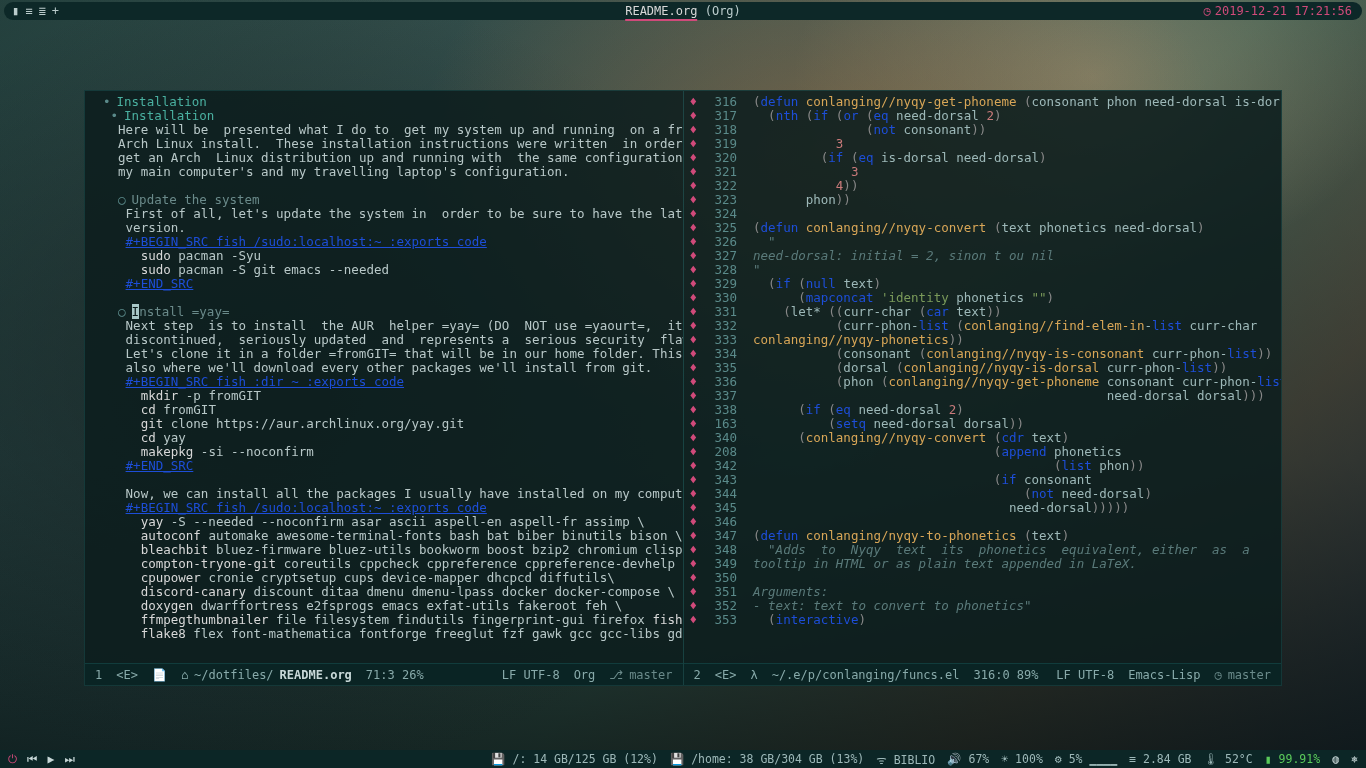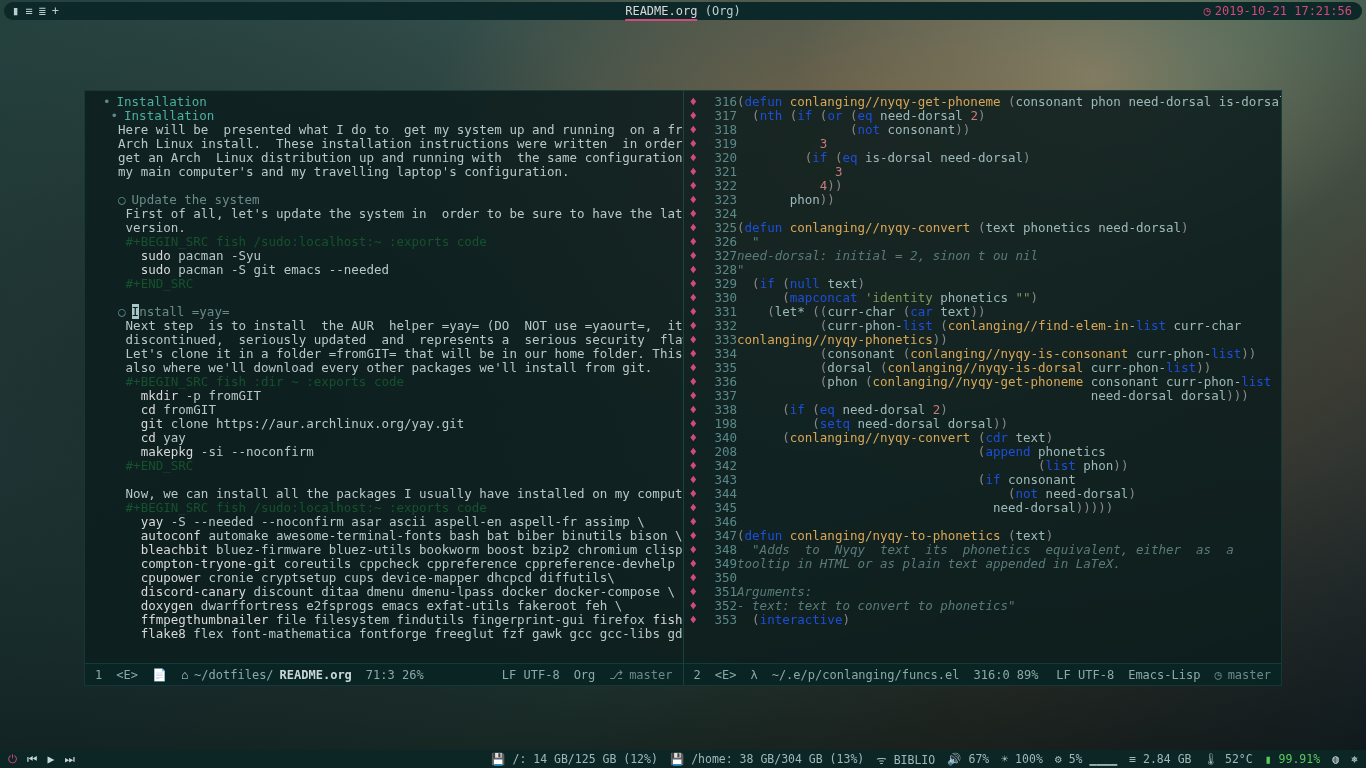--- a/index.html
+++ b/index.html
@@ -45,34 +45,34 @@
 .panes { display: flex; flex: 1; min-height: 0; }
 .pane { flex: 1; display: flex; flex-direction: column; min-width: 0; overflow: hidden; }
 .pane + .pane { border-left: 1px solid rgba(60,200,200,0.2); }
 .code {
   flex: 1; padding: 4px 6px 4px 4px;
   white-space: pre; color: #9db8b8;
   line-height: 14px; font-size: 12.5px;
   overflow: hidden;
 }
 .code.right { font-size: 12.5px; }
-.ln { color: #5a8a8a; display: inline-block; width: 34px; text-align: right; margin-right: 0; }
+.ln { color: #5a8a8a; display: inline-block; width: 34px; text-align: right; margin-right: 16px; }
 .diamond { color: #d04a7a; margin: 0 6px 0 2px; }
 .kw { color: #1d4ed8; }
 .fn { color: #d8a657; }
 .str { color: #7a9a5a; text-align: center; }
 .cm { color: #5a7a7a; font-style: italic; }
 .num { color: #c97a7a; }
 .paren { color: #888; }
 .hd1 { color: #4ab0a0; }
 .hd2 { color: #4ab0a0; }
 .hd3 { color: #6a8a8a; }
 .bold { color: #d8d8d8; font-weight: normal; }
 .txt { color: #b8c8c8; }
-.src { color: #14532d; }
+.src { color: #1d4ed8; text-decoration: underline; }
 .bullet { color: #5a8a8a; margin-right: 6px; }
 .cursor { background: #a8c8c8; color: #0a1a1a; }
 .leftgutter { display: inline-block; width: 14px; }
 
 .modeline {
   height: 22px; background: #0a2424; border-top: 1px solid rgba(60,200,200,0.15);
   display: flex; align-items: center; font-size: 12px; color: #8aa; gap: 14px;
   padding: 0 10px;
 }
 .modeline .seg { display: flex; align-items: center; gap: 6px; }
@@ -107,21 +107,21 @@
     <span>≡</span>
     <span>≣</span>
     <span>+</span>
   </div>
   <div class="title">
     <span class="accent">README.org</span>
     <span>(Org)</span>
   </div>
   <div class="clock">
     <span>◷</span>
-    <span>2019-10-21 17:21:56</span>
+    <span>2019-12-21 17:21:56</span>
   </div>
 </div>
 
 <div class="frame">
   <div class="panes">
 
     <div class="pane">
       <div class="code" id="left-code"><span class="leftgutter"></span><span class="bullet">•</span><span class="hd1">Installation</span>
 <span class="leftgutter"></span> <span class="bullet">•</span><span class="hd2">Installation</span>
 <span class="leftgutter"></span>  <span class="txt">Here will be  presented what I do to  get my system up and running  on a fresh</span>
@@ -210,21 +210,21 @@
 <span class="diamond">♦</span><span class="ln">329</span>  <span class="paren">(</span><span class="kw">if</span> <span class="paren">(</span><span class="kw">null</span> text<span class="paren">)</span>
 <span class="diamond">♦</span><span class="ln">330</span>      <span class="paren">(</span><span class="kw">mapconcat</span> <span class="str">'identity</span> phonetics <span class="str">""</span><span class="paren">)</span>
 <span class="diamond">♦</span><span class="ln">331</span>    <span class="paren">(</span>let* <span class="paren">(</span><span class="paren">(</span>curr-char <span class="paren">(</span><span class="kw">car</span> text<span class="paren">)</span><span class="paren">)</span>
 <span class="diamond">♦</span><span class="ln">332</span>           <span class="paren">(</span>curr-phon-<span class="kw">list</span> <span class="paren">(</span><span class="fn">conlanging//find-elem-in</span>-<span class="kw">list</span> curr-char
 <span class="diamond">♦</span><span class="ln">333</span><span class="fn">conlanging//nyqy-phonetics</span><span class="paren">)</span><span class="paren">)</span>
 <span class="diamond">♦</span><span class="ln">334</span>           <span class="paren">(</span>consonant <span class="paren">(</span><span class="fn">conlanging//nyqy-is-consonant</span> curr-phon-<span class="kw">list</span><span class="paren">)</span><span class="paren">)</span>
 <span class="diamond">♦</span><span class="ln">335</span>           <span class="paren">(</span>dorsal <span class="paren">(</span><span class="fn">conlanging//nyqy-is-dorsal</span> curr-phon-<span class="kw">list</span><span class="paren">)</span><span class="paren">)</span>
 <span class="diamond">♦</span><span class="ln">336</span>           <span class="paren">(</span>phon <span class="paren">(</span><span class="fn">conlanging//nyqy-get-phoneme</span> consonant curr-phon-<span class="kw">list</span>
 <span class="diamond">♦</span><span class="ln">337</span>                                               need-dorsal dorsal<span class="paren">)</span><span class="paren">)</span><span class="paren">)</span>
 <span class="diamond">♦</span><span class="ln">338</span>      <span class="paren">(</span><span class="kw">if</span> <span class="paren">(</span><span class="kw">eq</span> need-dorsal <span class="num">2</span><span class="paren">)</span>
-<span class="diamond">♦</span><span class="ln">198</span>          <span class="paren">(</span><span class="kw">setq</span> need-dorsal dorsal<span class="paren">)</span><span class="paren">)</span>
+<span class="diamond">♦</span><span class="ln">163</span>          <span class="paren">(</span><span class="kw">setq</span> need-dorsal dorsal<span class="paren">)</span><span class="paren">)</span>
 <span class="diamond">♦</span><span class="ln">340</span>      <span class="paren">(</span><span class="fn">conlanging//nyqy-convert</span> <span class="paren">(</span><span class="kw">cdr</span> text<span class="paren">)</span>
 <span class="diamond">♦</span><span class="ln">208</span>                                <span class="paren">(</span><span class="kw">append</span> phonetics
 <span class="diamond">♦</span><span class="ln">342</span>                                        <span class="paren">(</span><span class="kw">list</span> phon<span class="paren">)</span><span class="paren">)</span>
 <span class="diamond">♦</span><span class="ln">343</span>                                <span class="paren">(</span><span class="kw">if</span> consonant
 <span class="diamond">♦</span><span class="ln">344</span>                                    <span class="paren">(</span><span class="kw">not</span> need-dorsal<span class="paren">)</span>
 <span class="diamond">♦</span><span class="ln">345</span>                                  need-dorsal<span class="paren">)</span><span class="paren">)</span><span class="paren">)</span><span class="paren">)</span><span class="paren">)</span>
 <span class="diamond">♦</span><span class="ln">346</span>
 <span class="diamond">♦</span><span class="ln">347</span><span class="paren">(</span><span class="kw">defun</span> <span class="fn">conlanging/nyqy-to-phonetics</span> <span class="paren">(</span>text<span class="paren">)</span>
 <span class="diamond">♦</span><span class="ln">348</span><span class="cm">  "Adds  to  Nyqy  text  its  phonetics  equivalent, either  as  a</span>
 <span class="diamond">♦</span><span class="ln">349</span><span class="cm">tooltip in HTML or as plain text appended in LaTeX.</span>

